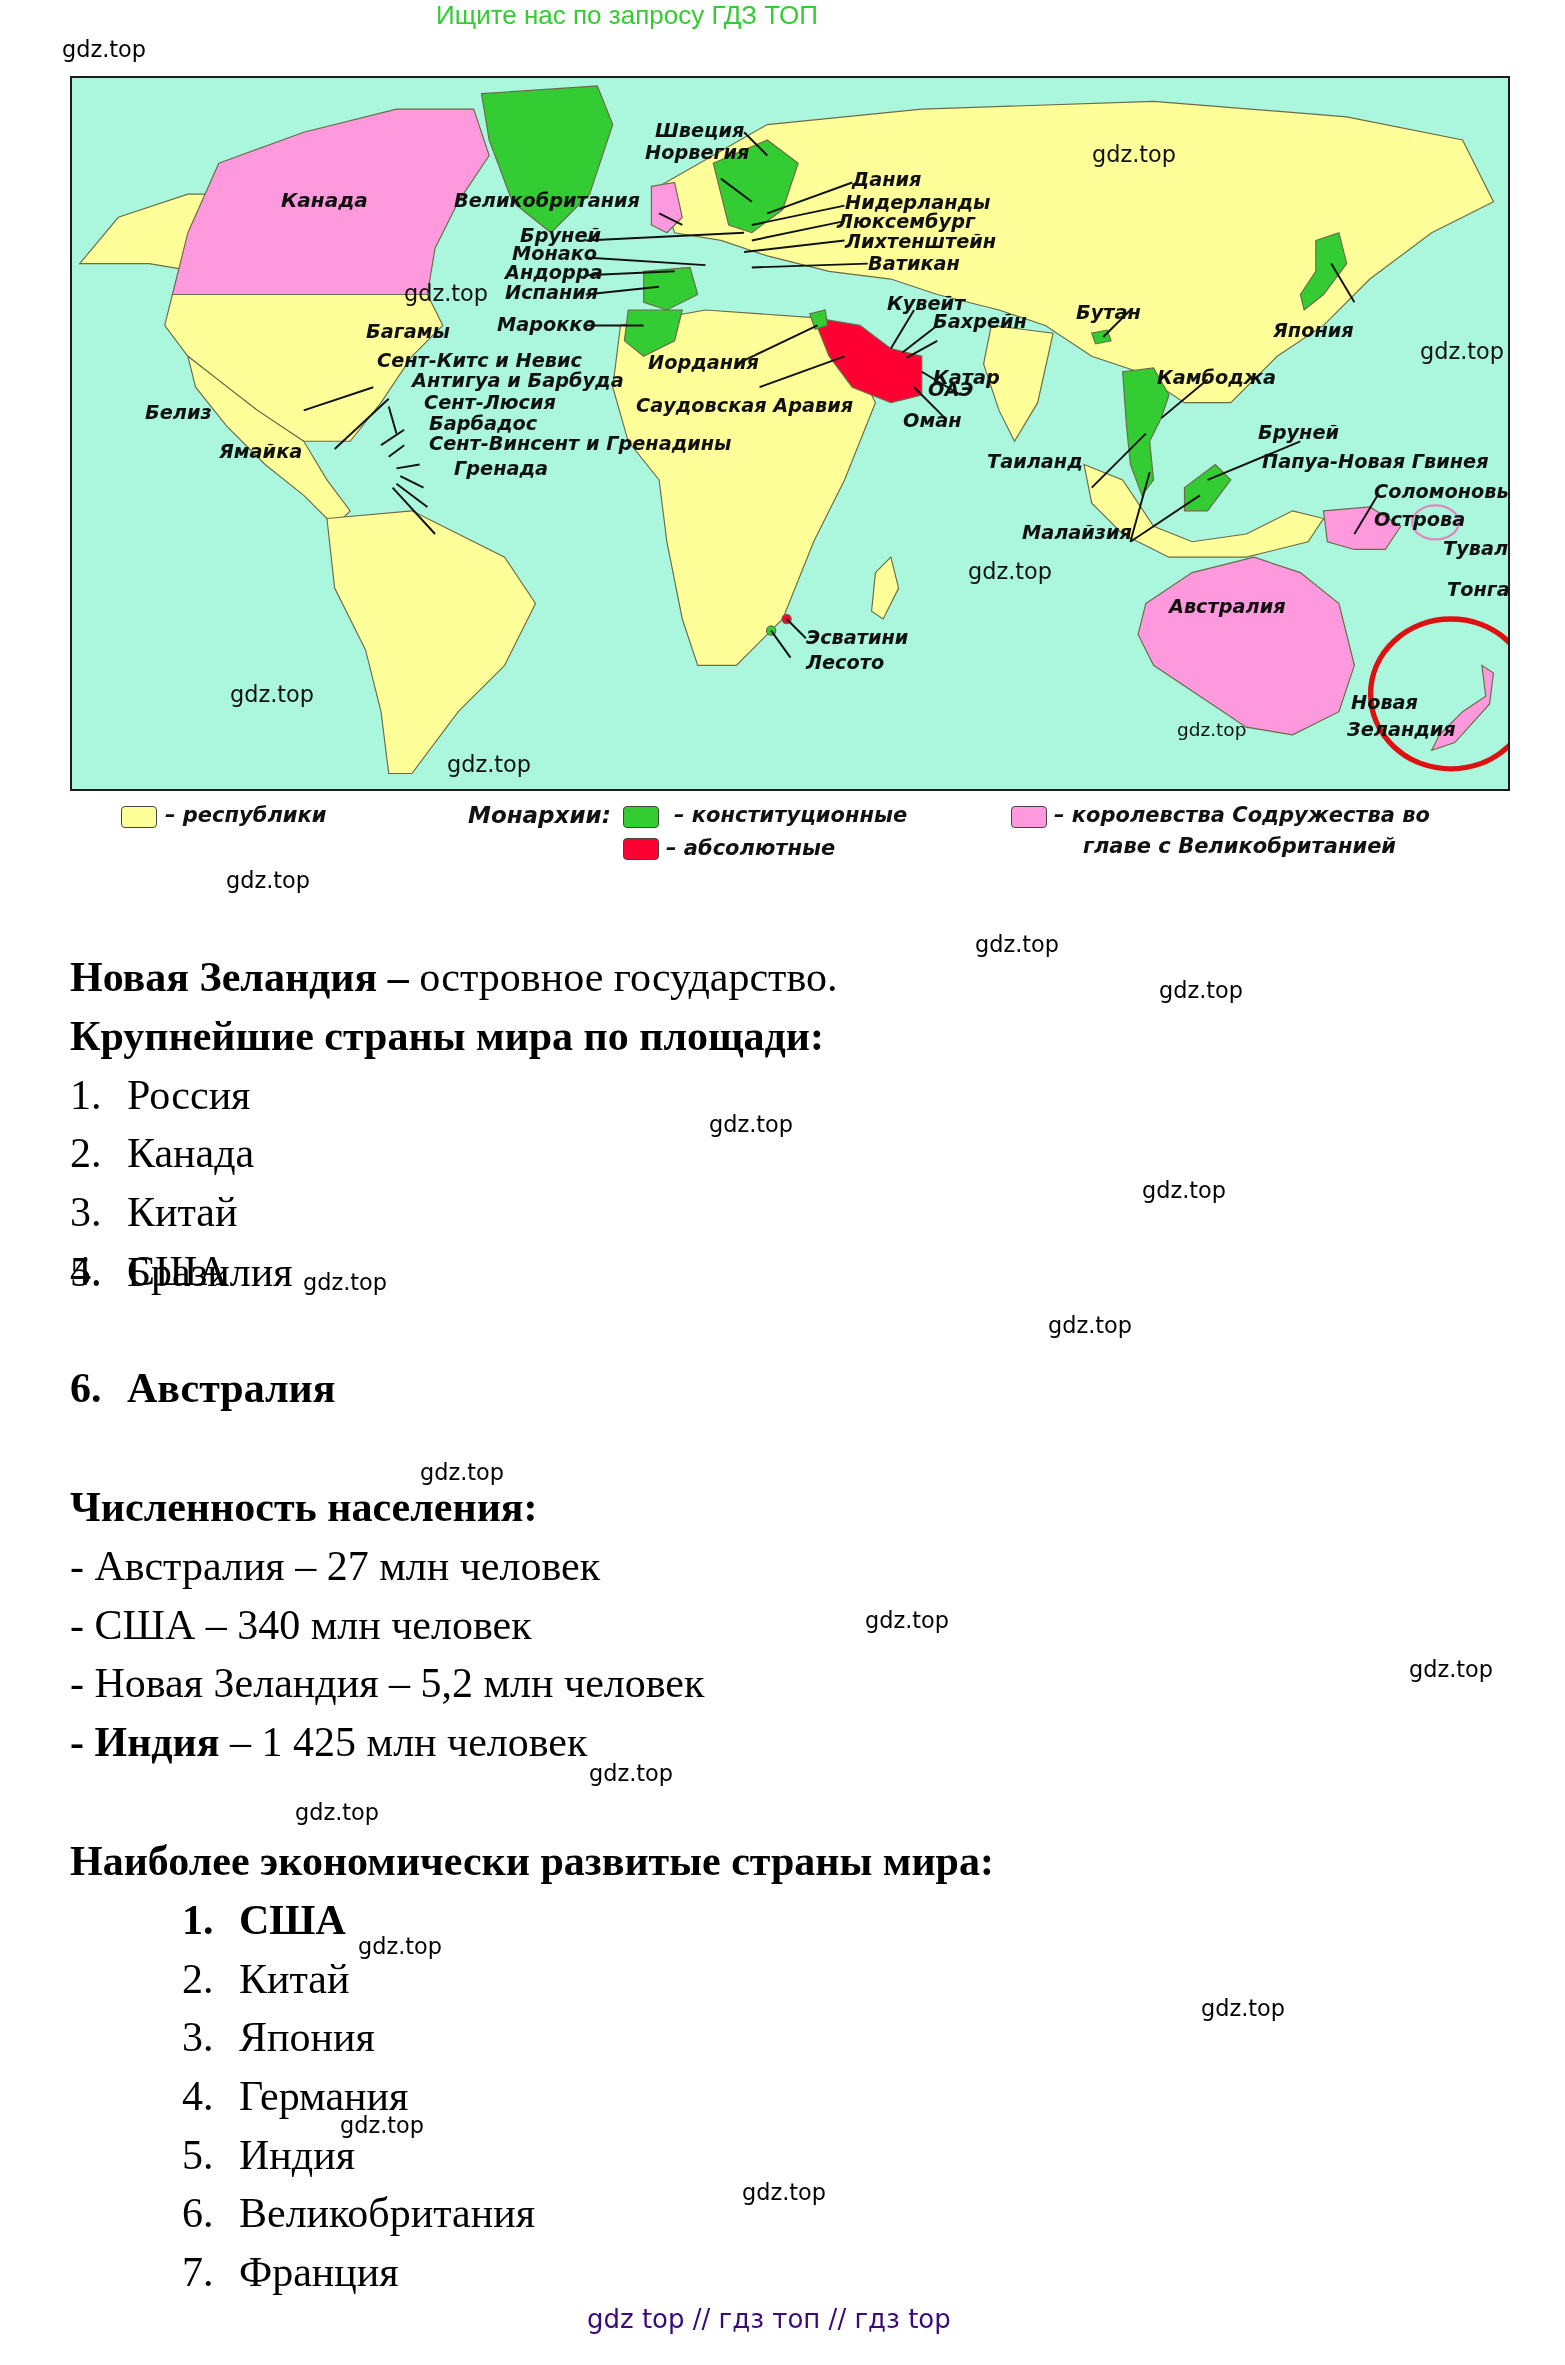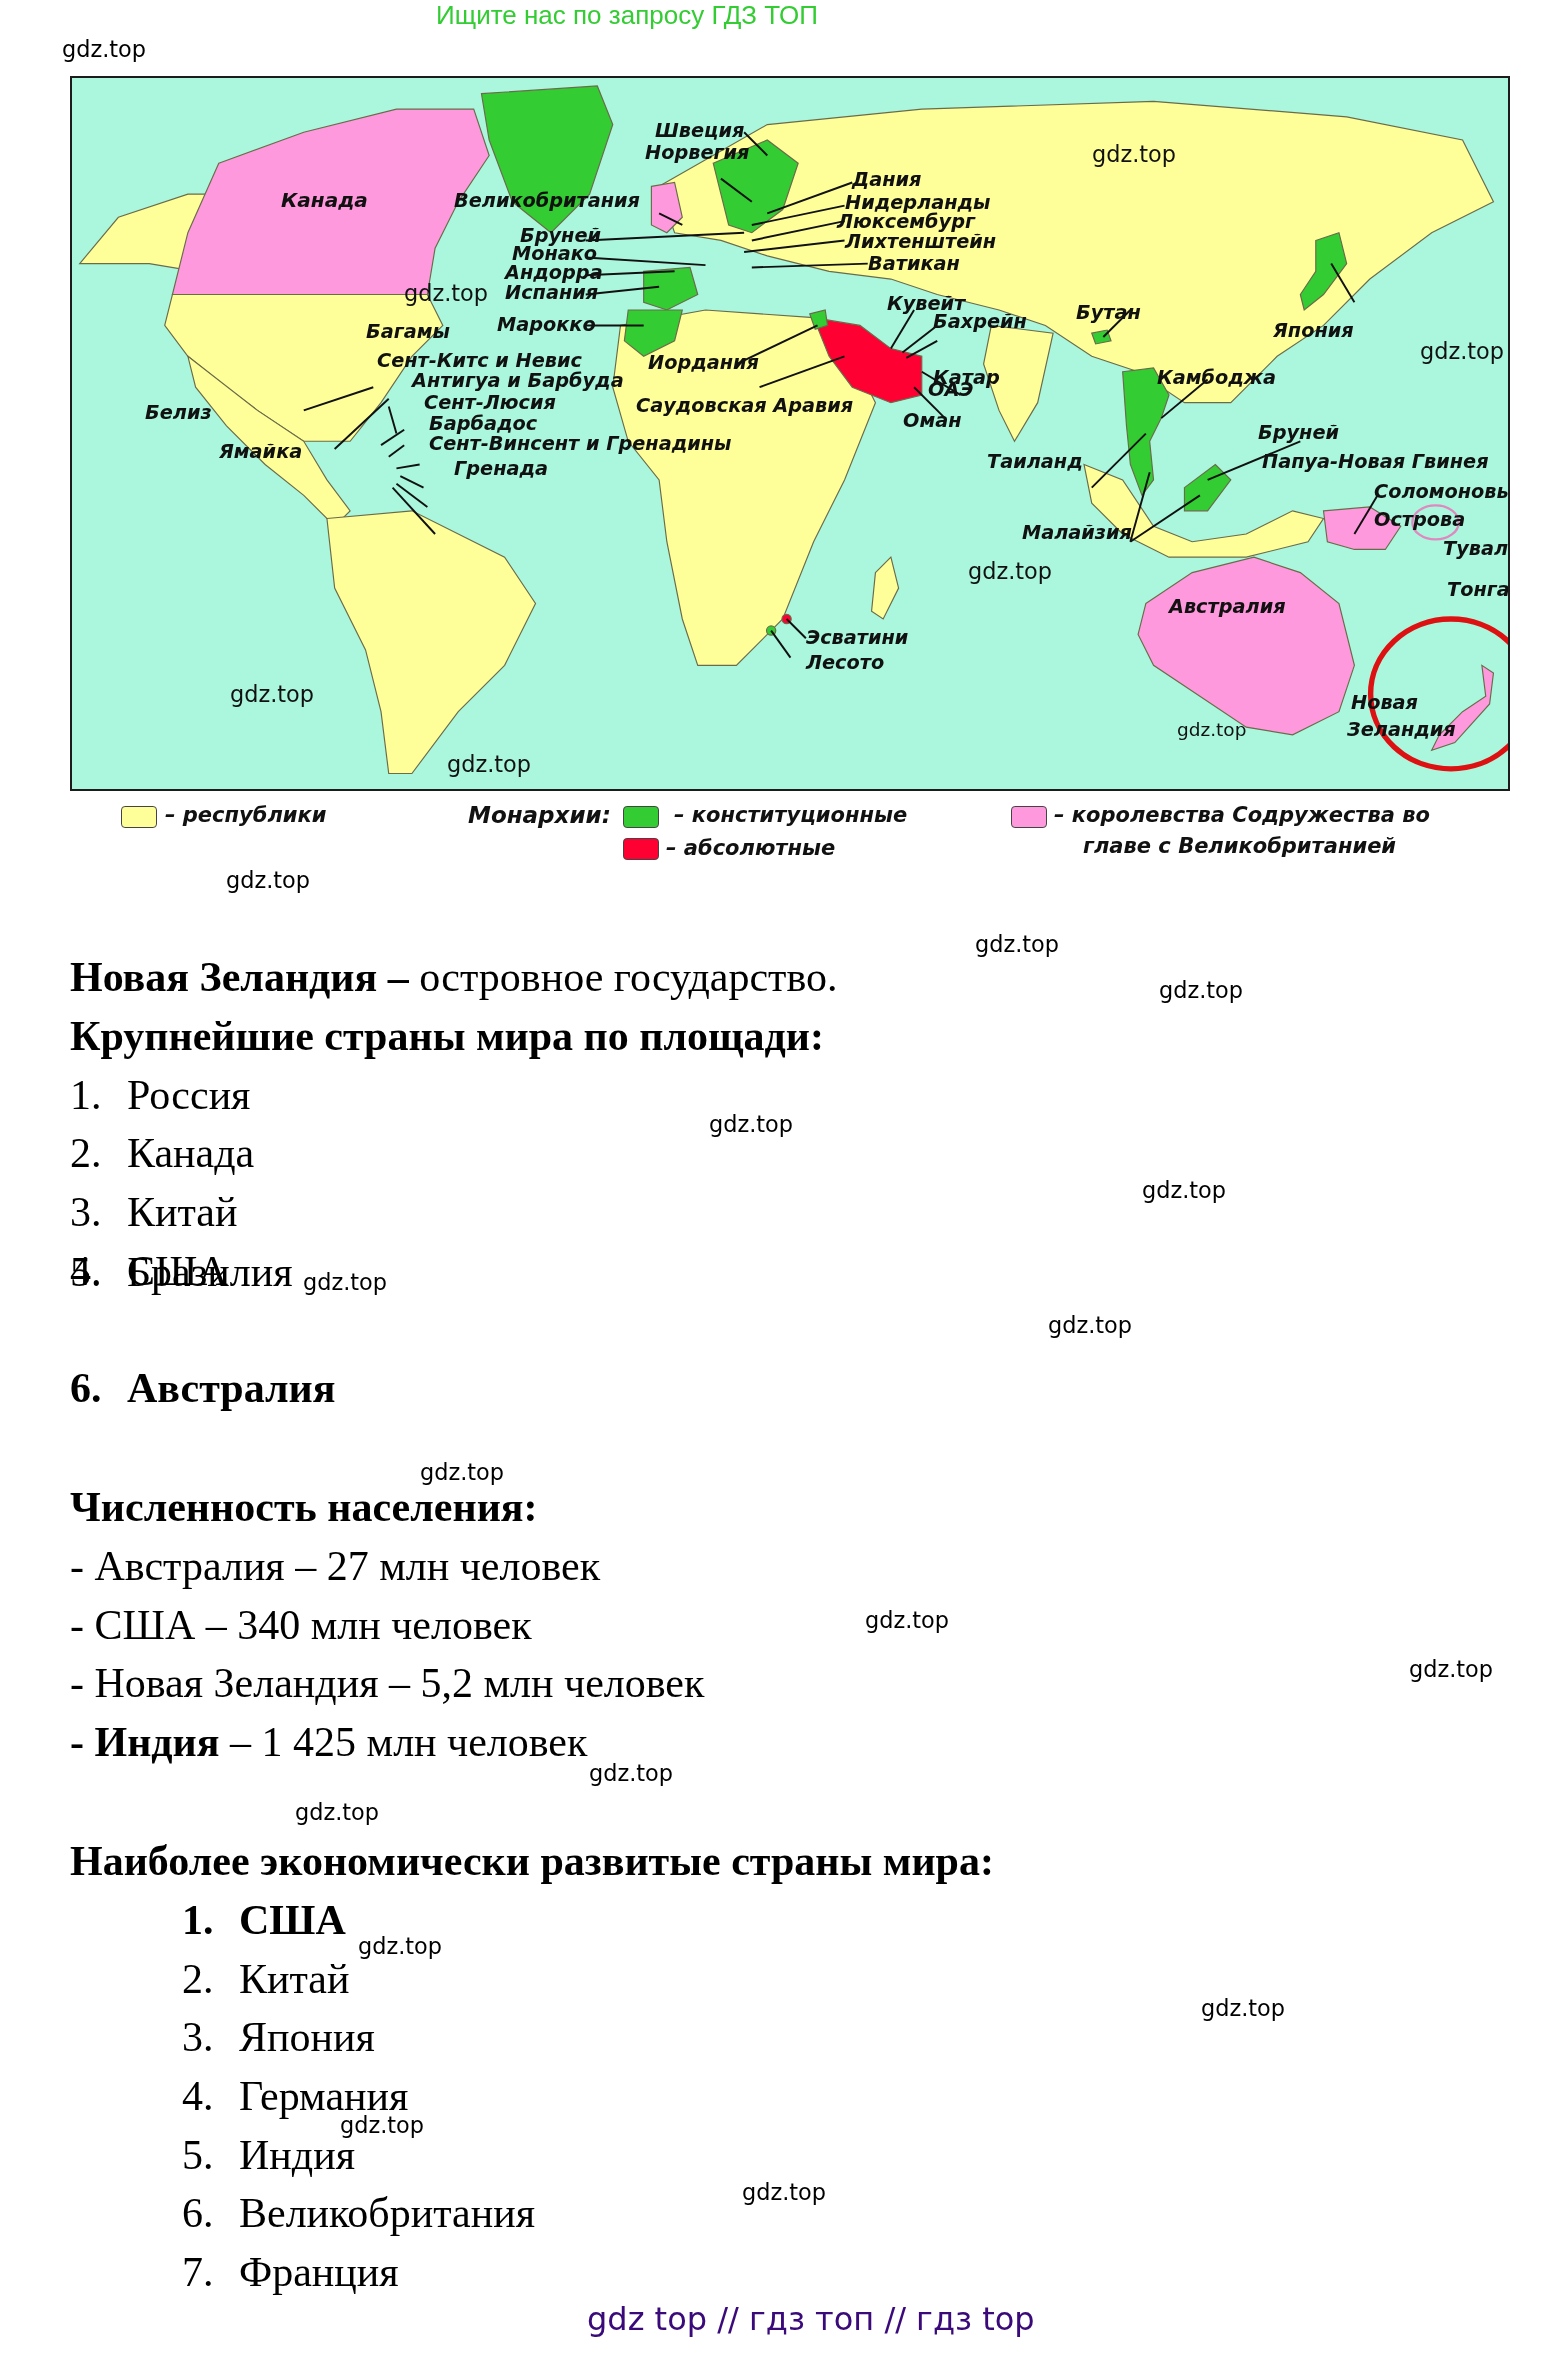--- a/index.html
+++ b/index.html
@@ -10,21 +10,21 @@
   .map{left:70px;top:76px;width:1440px;height:715px;background:#aaf7dd;border:2.3px solid #1c1c1c;box-sizing:border-box;overflow:hidden;}
   .map svg{position:absolute;left:0;top:0;}
   .ml{position:absolute;white-space:nowrap;font-family:"DejaVu Sans",sans-serif;font-style:italic;font-weight:bold;font-size:19.3px;color:#111;line-height:21.6px;}
   .ml.big{font-size:20px;}
   .legend-box{position:absolute;width:36px;height:21.6px;border:1.5px solid #444;border-radius:3.9px;box-sizing:border-box;}
   .leg-text{position:absolute;white-space:nowrap;font-family:"DejaVu Sans",sans-serif;font-style:italic;font-weight:bold;font-size:21px;color:#111;line-height:25px;}
   .leg-title{font-size:23px;}
   .txt{font-size:42px;line-height:48px;}
   .bold{font-weight:bold;}
   .num{display:inline-block;width:57px;}
-  .footer{font-family:"DejaVu Sans",sans-serif;font-size:32px;color:#3a0a7a;line-height:31px;}
+  .footer{font-family:"DejaVu Sans",sans-serif;font-size:26px;color:#3a0a7a;line-height:31px;}
 </style>
 </head>
 <body>
 
 <div class="abs top-banner">Ищите нас по запросу ГДЗ ТОП</div>
 
 <div class="abs wm" style="left:62px;top:36px;">gdz.top</div>
 
 <div class="abs map">
   <svg width="1440" height="715" viewBox="0 0 1864 925">

